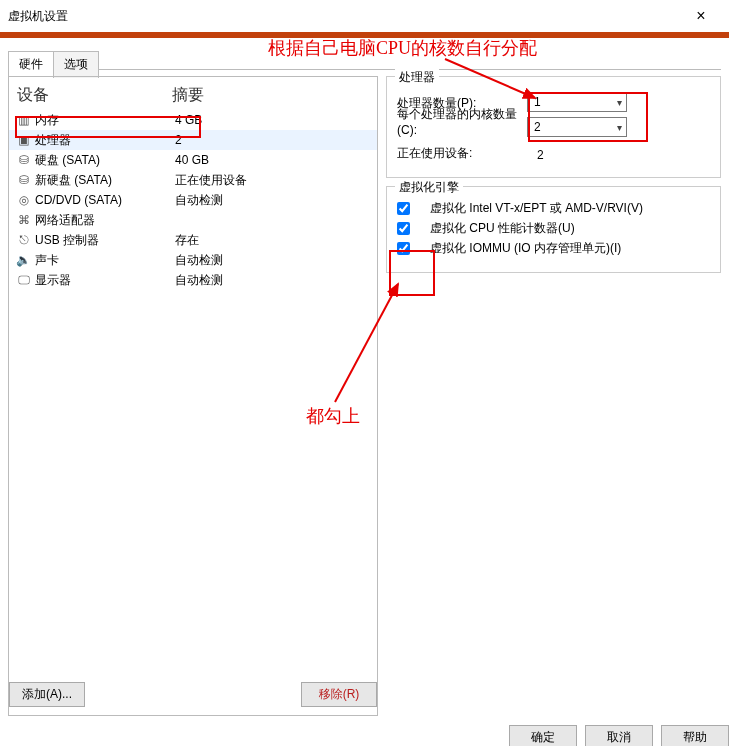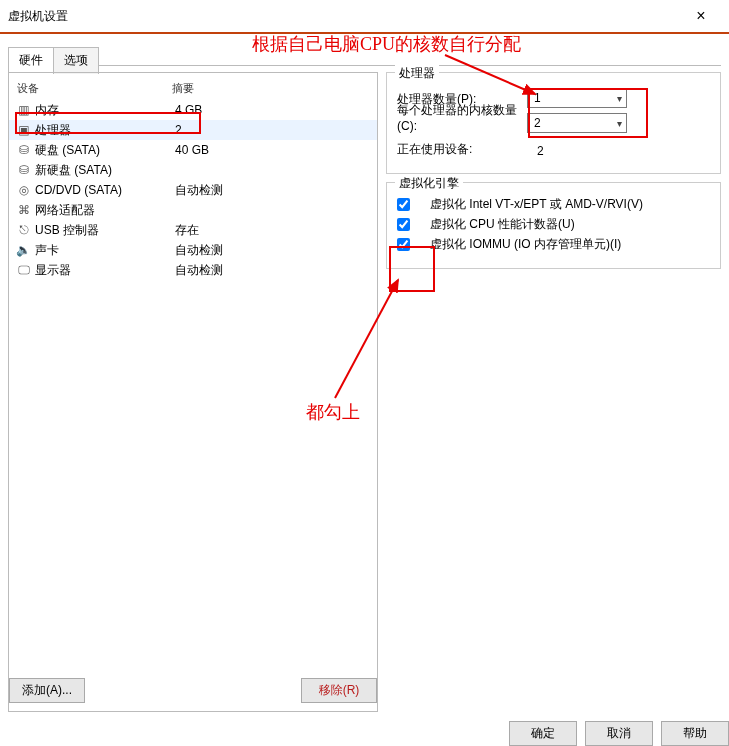--- a/index.html
+++ b/index.html
@@ -10,21 +10,21 @@
     width: 729px;
     height: 746px;
     position: relative;
     color: #000;
   }
   .titlebar {
     height: 28px;
     display: flex;
     align-items: center;
     padding: 16px 8px;
-    border-bottom: 2px solid #c2410c;
+    border-bottom: 6px solid #c2410c;
   }
   .titlebar .title { flex: 1; }
   .titlebar .close {
     width: 40px; height: 28px;
     display: flex; align-items: center; justify-content: center;
     font-size: 16px; font-weight: 300;
     cursor: pointer;
   }
   .content {
     position: relative;
@@ -58,21 +58,21 @@
     width: 370px;
     border: 1px solid #bbb;
     height: 640px;
     position: relative;
     padding: 4px 0;
     display: flex;
     flex-direction: column;
   }
   .listheader {
     display: flex;
-    font-size: 11px;
+    font-size: 16px;
     padding: 4px 8px;
     color: #333;
   }
   .col-dev { width: 155px; }
   .col-sum { flex: 1; }
   .device-list { flex: 1; overflow: hidden; }
   .device-row {
     display: flex;
     align-items: center;
     padding: 2px 8px;
@@ -202,20 +202,21 @@
           <span class="dev-summary">2</span>
         </div>
         <div class="device-row">
           <span class="dev-icon">⛁</span>
           <span class="dev-name">硬盘 (SATA)</span>
           <span class="dev-summary">40 GB</span>
         </div>
         <div class="device-row">
           <span class="dev-icon">⛁</span>
           <span class="dev-name">新硬盘 (SATA)</span>
+          <span class="dev-summary">正在使用设备</span>
         </div>
         <div class="device-row">
           <span class="dev-icon">◎</span>
           <span class="dev-name">CD/DVD (SATA)</span>
           <span class="dev-summary">自动检测</span>
         </div>
         <div class="device-row">
           <span class="dev-icon">⌘</span>
           <span class="dev-name">网络适配器</span>
         </div>
@@ -284,21 +285,21 @@
 
     </div>
   </div>
 
   <div class="footer">
     <div class="wbutton">确定</div>
     <div class="wbutton">取消</div>
     <div class="wbutton">帮助</div>
   </div>
 
-  <div class="annot" style="top:-2px; left:252px;">根据自己电脑CPU的核数自行分配</div>
+  <div class="annot" style="top:-2px; left:268px;">根据自己电脑CPU的核数自行分配</div>
   <div class="annot" style="top:366px; left:306px;">都勾上</div>
 
   <div class="redbox" style="left:15px; top:78px; width:186px; height:22px;"></div>
   <div class="redbox" style="left:528px; top:54px; width:120px; height:50px;"></div>
   <div class="redbox" style="left:389px; top:212px; width:46px; height:46px;"></div>
 
   <svg class="arrow" style="left:440px; top:16px; width:110px; height:52px;">
     <defs>
         <marker id="ah1" markerWidth="8" markerHeight="8" refX="6" refY="3" orient="auto">
       <path d="M0,0 L7,3 L0,6 Z" fill="#e60000"></path>

